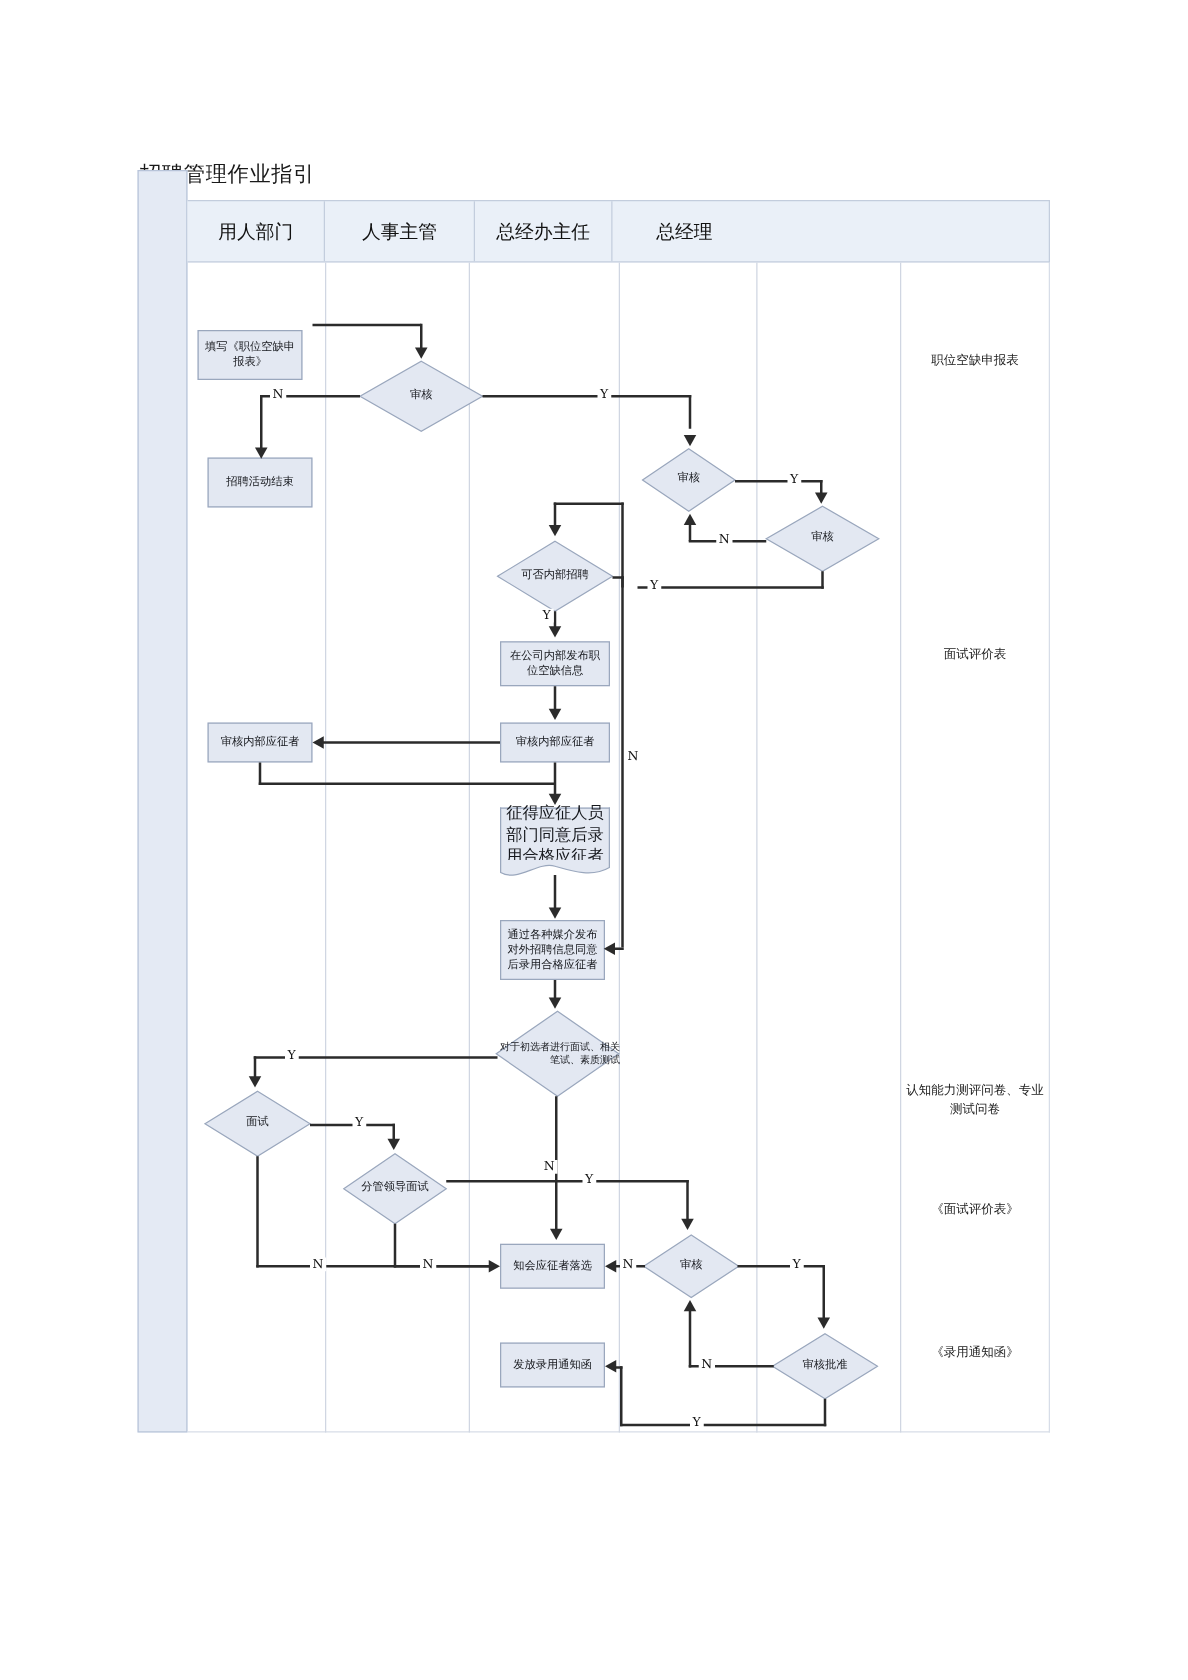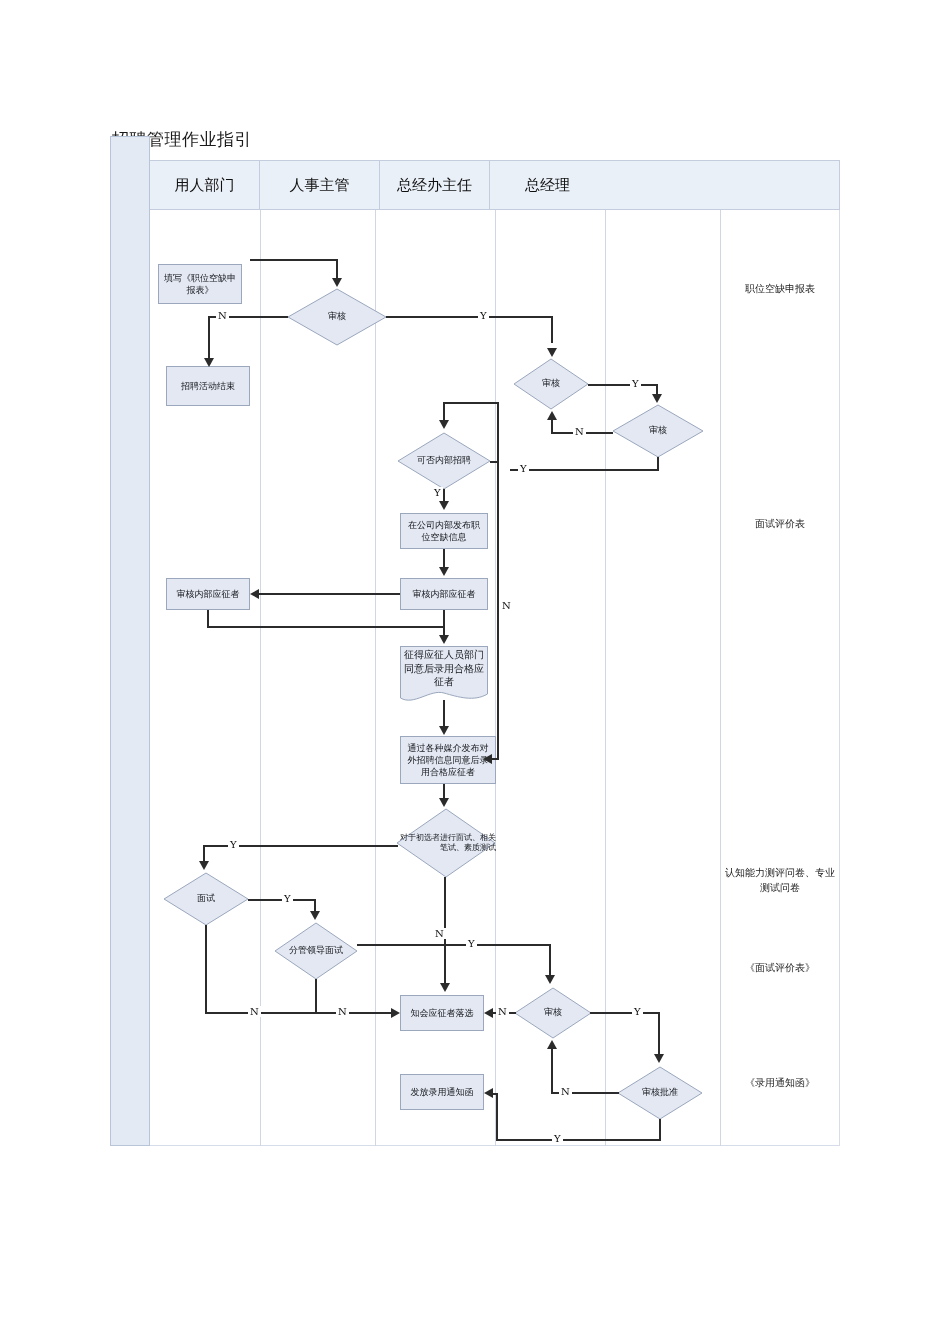--- a/index.html
+++ b/index.html
@@ -48,21 +48,21 @@
   .node{
     position:absolute;background:#e3e8f2;border:1px solid #9aa7bd;
     box-sizing:border-box;display:flex;align-items:center;justify-content:center;
     text-align:center;font-size:9px;line-height:1.35;color:#15171c;
     padding:2px 3px;
   }
   .doc{
     position:absolute;background:#e3e8f2;border:1px solid #9aa7bd;
     border-bottom:none;box-sizing:border-box;
     display:flex;align-items:center;justify-content:center;text-align:center;
-    font-size:10px;line-height:1.35;color:#15171c;padding:2px 3px;
+    font-size:13px;line-height:1.35;color:#15171c;padding:2px 3px;
   }
   .doc-wave{position:absolute;}
 
   .diamond{position:absolute;}
   .diamond .dshape{
     position:absolute;left:0;top:0;width:100%;height:100%;
   }
   .diamond .dtext{
     position:absolute;left:0;top:0;width:100%;height:100%;
     display:flex;align-items:center;justify-content:center;
@@ -145,21 +145,21 @@
 
   <div class="node" style="left:400px;top:578px;width:88px;height:32px;">审核内部应征者</div>
 
   <div class="node" style="left:166px;top:578px;width:84px;height:32px;">审核内部应征者</div>
 
   <div class="doc" style="left:400px;top:646px;width:88px;height:44px;">征得应征人员部门同意后录用合格应征者</div>
   <svg class="doc-wave" style="left:400px;top:688px;width:88px;height:16px;" viewBox="0 0 88 16" preserveAspectRatio="none">
     <path d="M0.5,0 L0.5,10 C14,18 30,1 44,5 C58,9 74,14 87.5,6 L87.5,0" fill="#e3e8f2" stroke="#9aa7bd" stroke-width="1"></path>
   </svg>
 
-  <div class="node" style="left:400px;top:736px;width:96px;height:48px;">通过各种媒介发布对外招聘信息同意后录用合格应征者</div>
+  <div class="node" style="left:400px;top:736px;width:84px;height:48px;">通过各种媒介发布对外招聘信息同意后录用合格应征者</div>
 
   <div class="diamond" style="left:396px;top:808px;width:100px;height:70px;">
     <svg class="dshape" viewBox="0 0 100 70" preserveAspectRatio="none">
       <polygon points="50,1 99,35 50,69 1,35" fill="#e3e8f2" stroke="#9aa7bd" stroke-width="1"></polygon>
     </svg>
     <div class="dtext" style="font-size:8px;">对于初选者进行面试、相关笔试、素质测试</div>
   </div>
 
   <div class="diamond" style="left:163px;top:872px;width:86px;height:54px;">
     <svg class="dshape" viewBox="0 0 86 54" preserveAspectRatio="none">

